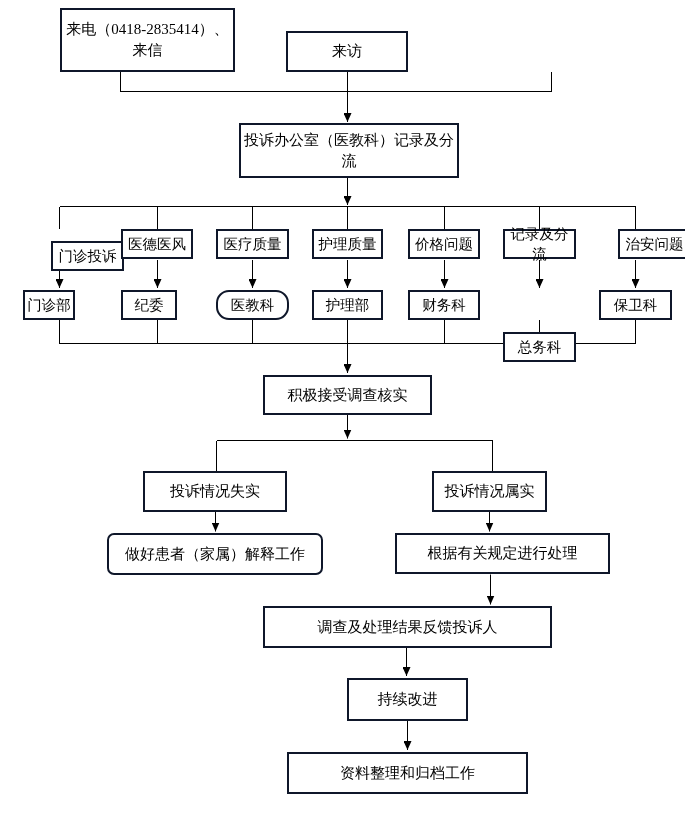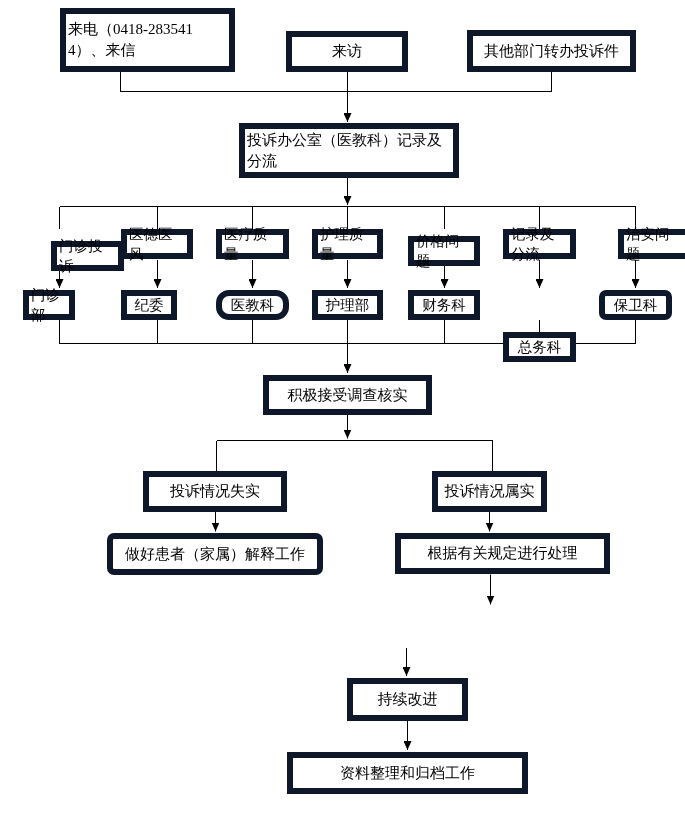--- a/index.html
+++ b/index.html
@@ -8,26 +8,26 @@
     width:685px;height:833px;
     background:#ffffff;
     font-family:"Liberation Serif", serif;
     color:#000;
     overflow:hidden;
   }
   .lines{position:absolute;left:0;top:0;}
   .box{
     position:absolute;
     box-sizing:border-box;
-    border:6px solid #0f172a;
+    border:2px solid #0f172a;
     background:#fff;
     display:flex;
     align-items:center;
     justify-content:center;
-    text-align:left;
+    text-align:center;
     font-size:15px;
     line-height:1.4;
     padding:0 2px;
     word-break:break-all;
   }
   .small{font-size:14.5px;}
 </style>
 </head>
 <body>
 
@@ -82,46 +82,46 @@
       <path d="M215.5,512 L215.5,531.5" marker-end="url(#ah)"></path>
       <path d="M489.5,512 L489.5,531.5" marker-end="url(#ah)"></path>
       <path d="M490.5,574.5 L490.5,604.5" marker-end="url(#ah)"></path>
       <path d="M406.5,648 L406.5,676" marker-end="url(#ah)"></path>
       <path d="M407.5,721 L407.5,750" marker-end="url(#ah)"></path>
     </g>
   </svg>
 
   <div class="box" style="left:60px;top:8px;width:175px;height:64px;">来电（0418-2835414）、来信</div>
   <div class="box" style="left:286px;top:31px;width:122px;height:41px;">来访</div>
-  <div class="box" style="left:467px;top:30px;width:169px;height:42px;">其他部门转办投诉件</div>
 
   <div class="box" style="left:239px;top:123px;width:220px;height:55px;">投诉办公室（医教科）记录及分流</div>
 
   <div class="box small" style="left:23px;top:241px;width:73px;height:30px;margin-left:28px;">门诊投诉</div>
   <div class="box small" style="left:121px;top:229px;width:72px;height:30px;">医德医风</div>
   <div class="box small" style="left:216px;top:229px;width:73px;height:30px;">医疗质量</div>
   <div class="box small" style="left:312px;top:229px;width:71px;height:30px;">护理质量</div>
-  <div class="box small" style="left:408px;top:236px;width:72px;height:30px;">价格问题</div>
+  <div class="box small" style="left:408px;top:229px;width:72px;height:30px;">价格问题</div>
   <div class="box small" style="left:503px;top:229px;width:73px;height:30px;">记录及分流</div>
   <div class="box small" style="left:599px;top:229px;width:73px;height:30px;margin-left:19px;">治安问题</div>
 
   <div class="box small" style="left:23px;top:290px;width:52px;height:30px;">门诊部</div>
   <div class="box small" style="left:121px;top:290px;width:56px;height:30px;">纪委</div>
   <div class="box small" style="left:216px;top:290px;width:73px;height:30px;border-radius:13px;">医教科</div>
   <div class="box small" style="left:312px;top:290px;width:71px;height:30px;">护理部</div>
   <div class="box small" style="left:408px;top:290px;width:72px;height:30px;">财务科</div>
   <div class="box small" style="left:503px;top:290px;width:73px;height:30px;margin-top:42px;">总务科</div>
-  <div class="box small" style="left:599px;top:290px;width:73px;height:30px;border-radius:7px;">保卫科</div>
+  <div class="box small" style="left:599px;top:290px;width:73px;height:30px;">保卫科</div>
 
   <div class="box" style="left:263px;top:375px;width:169px;height:40px;">积极接受调查核实</div>
 
   <div class="box" style="left:143px;top:471px;width:144px;height:41px;">投诉情况失实</div>
   <div class="box" style="left:432px;top:471px;width:115px;height:41px;">投诉情况属实</div>
 
   <div class="box" style="left:107px;top:533px;width:216px;height:42px;border-radius:7px;">做好患者（家属）解释工作</div>
   <div class="box" style="left:395px;top:533px;width:215px;height:41px;">根据有关规定进行处理</div>
 
+  <div class="box" style="left:263px;top:606px;width:289px;height:42px;">调查及处理结果反馈投诉人</div>
 
   <div class="box" style="left:347px;top:678px;width:121px;height:43px;">持续改进</div>
 
   <div class="box" style="left:287px;top:752px;width:241px;height:42px;">资料整理和归档工作</div>
 
 </div>
 
 </body></html>

